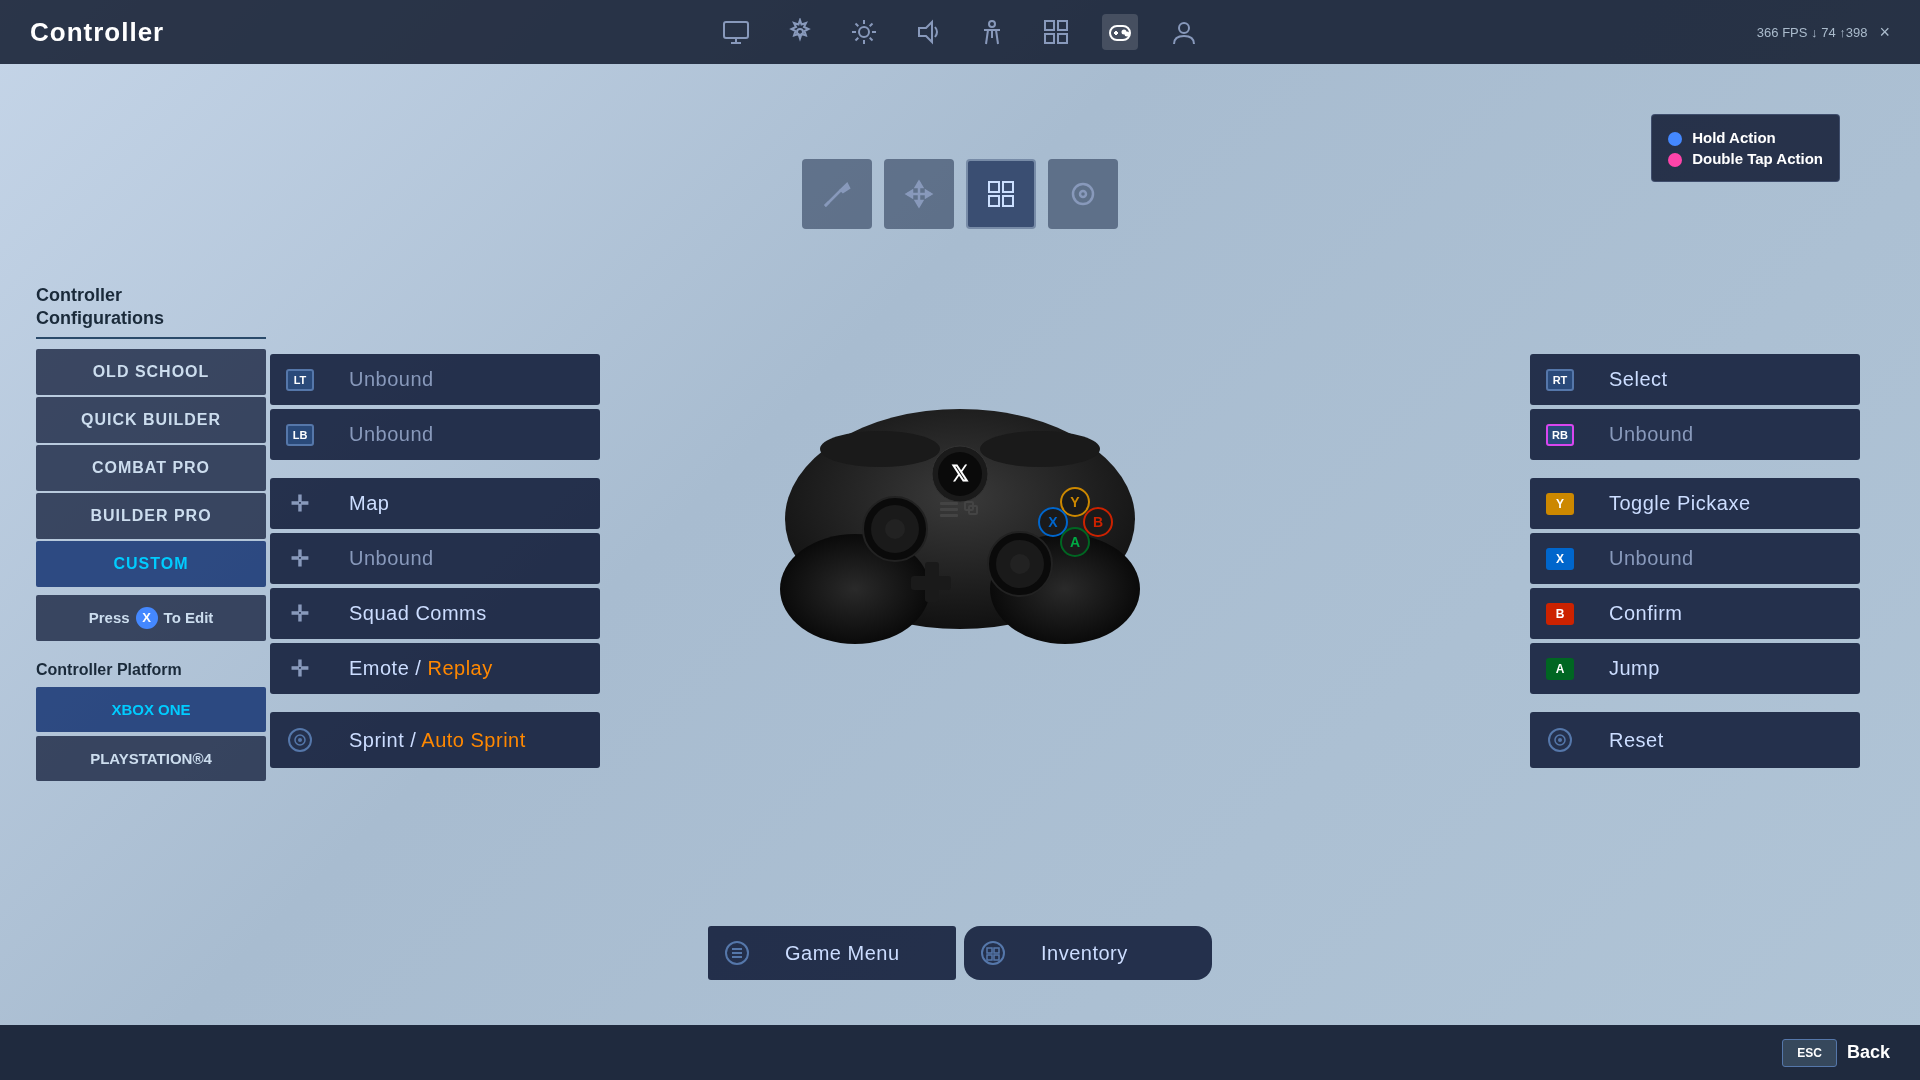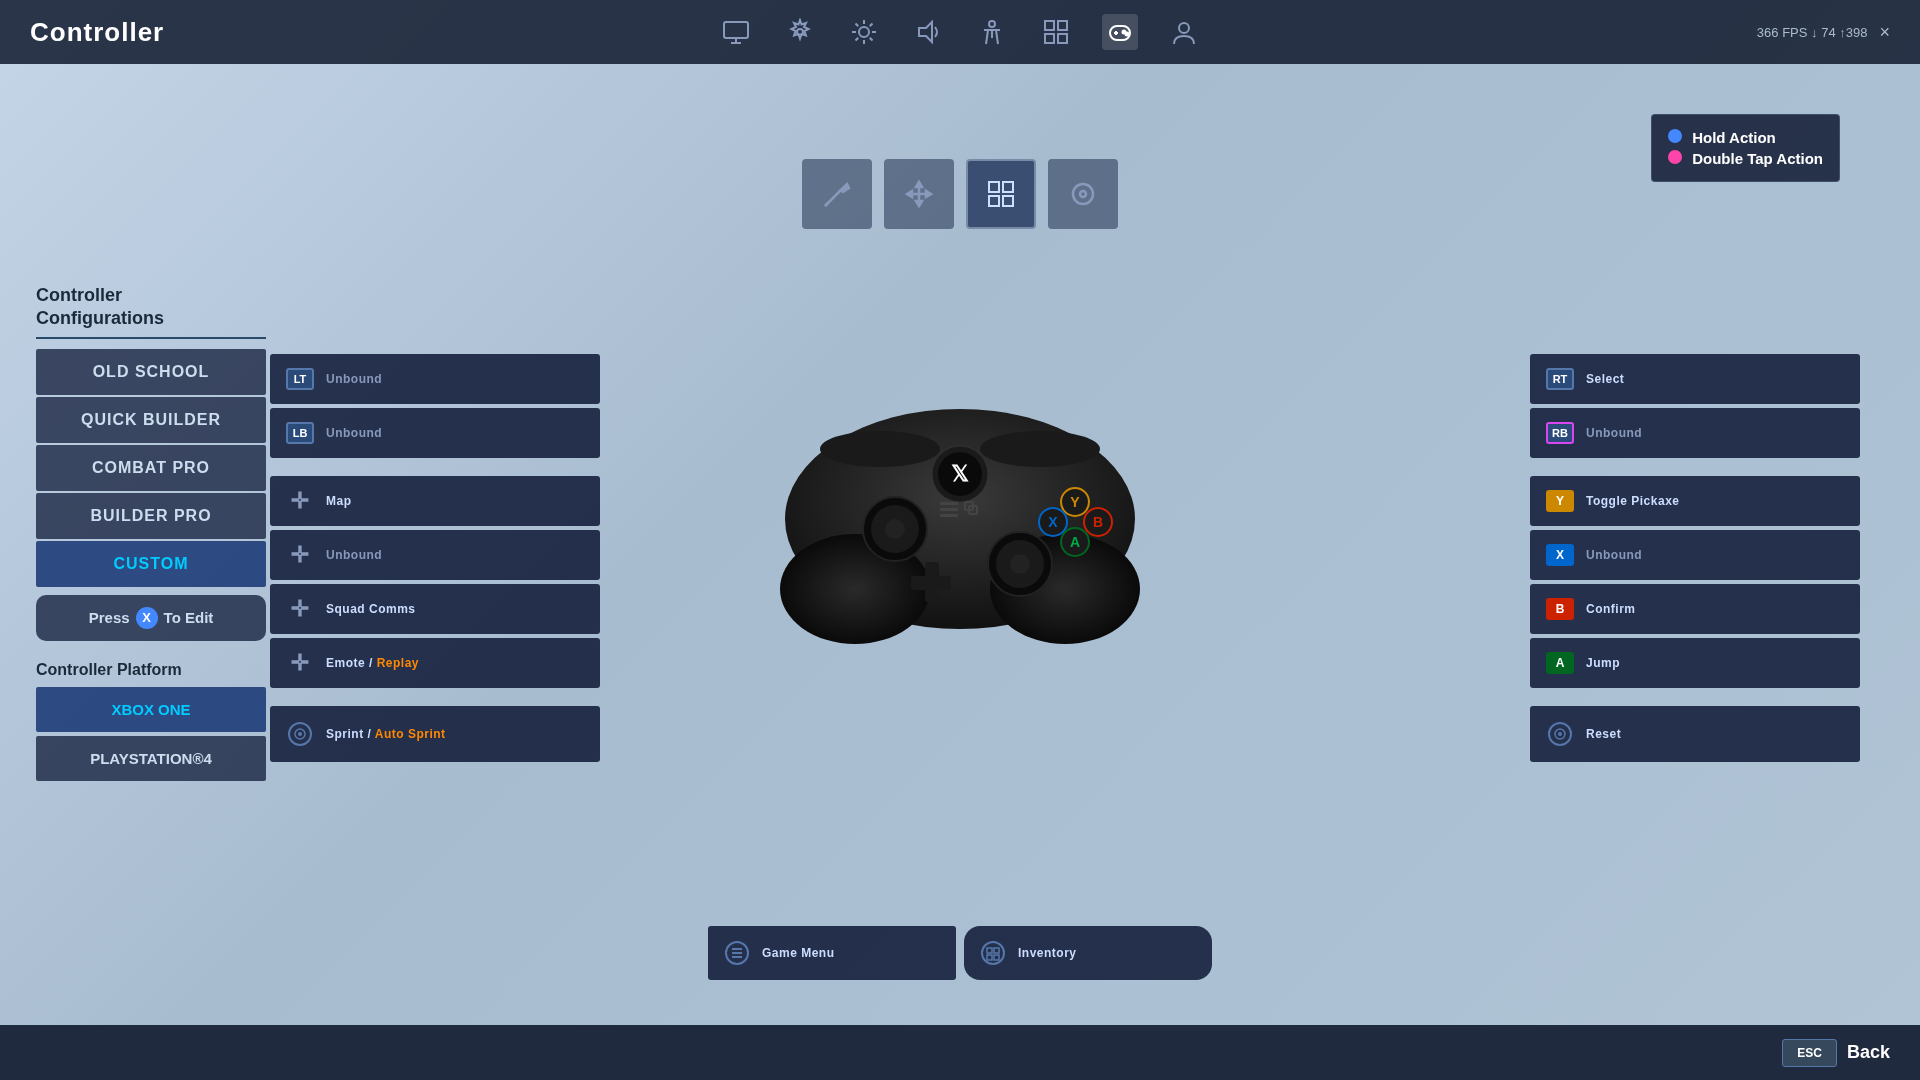--- a/index.html
+++ b/index.html
@@ -116,21 +116,21 @@
       top: 50px;
       right: 80px;
       background: rgba(15, 25, 50, 0.85);
       border: 1px solid rgba(100,120,160,0.4);
       border-radius: 4px;
       padding: 10px 16px;
     }
 
     .legend-item {
       display: flex;
-      align-items: flex-start;
+      align-items: flex-end;
       gap: 10px;
       margin: 4px 0;
     }
 
     .legend-dot {
       width: 14px;
       height: 14px;
       border-radius: 50%;
     }
 
@@ -213,21 +213,21 @@
     }
 
     .reset-btn {
       background: rgba(15, 25, 55, 0.75);
       color: #ccddee;
       text-align: center;
       padding: 12px 10px;
       font-size: 15px;
       font-weight: bold;
       cursor: pointer;
-      border-radius: 10px;
+      border-radius: 2px;
       margin-top: 8px;
       display: flex;
       align-items: center;
       justify-content: center;
       gap: 6px;
     }
 
     .x-badge {
       background: #4488ff;
       color: white;
@@ -318,23 +318,24 @@
     .btn-badge.rt { background: #2a4a7a; border: 2px solid #5577aa; font-size: 11px; }
     .btn-badge.rb { background: #2a4a7a; border: 2px solid #d946ef; font-size: 11px; }
     .btn-badge.y { background: #cc8800; }
     .btn-badge.x { background: #0066cc; }
     .btn-badge.b { background: #cc2200; }
     .btn-badge.a { background: #006622; }
     .btn-badge.dpad { background: transparent; font-size: 20px; }
 
     .btn-label {
       color: #ccddff;
-      font-size: 12px;
-      font-weight: bold;
+      font-size: 20px;
+      font-weight: normal;
       letter-spacing: 0.5px;
+      margin-left: 23px;
     }
 
     .btn-label.unbound { color: #8899bb; }
 
     
     .bottom-bar {
       position: absolute;
       bottom: 0;
       left: 0;
       right: 0;

